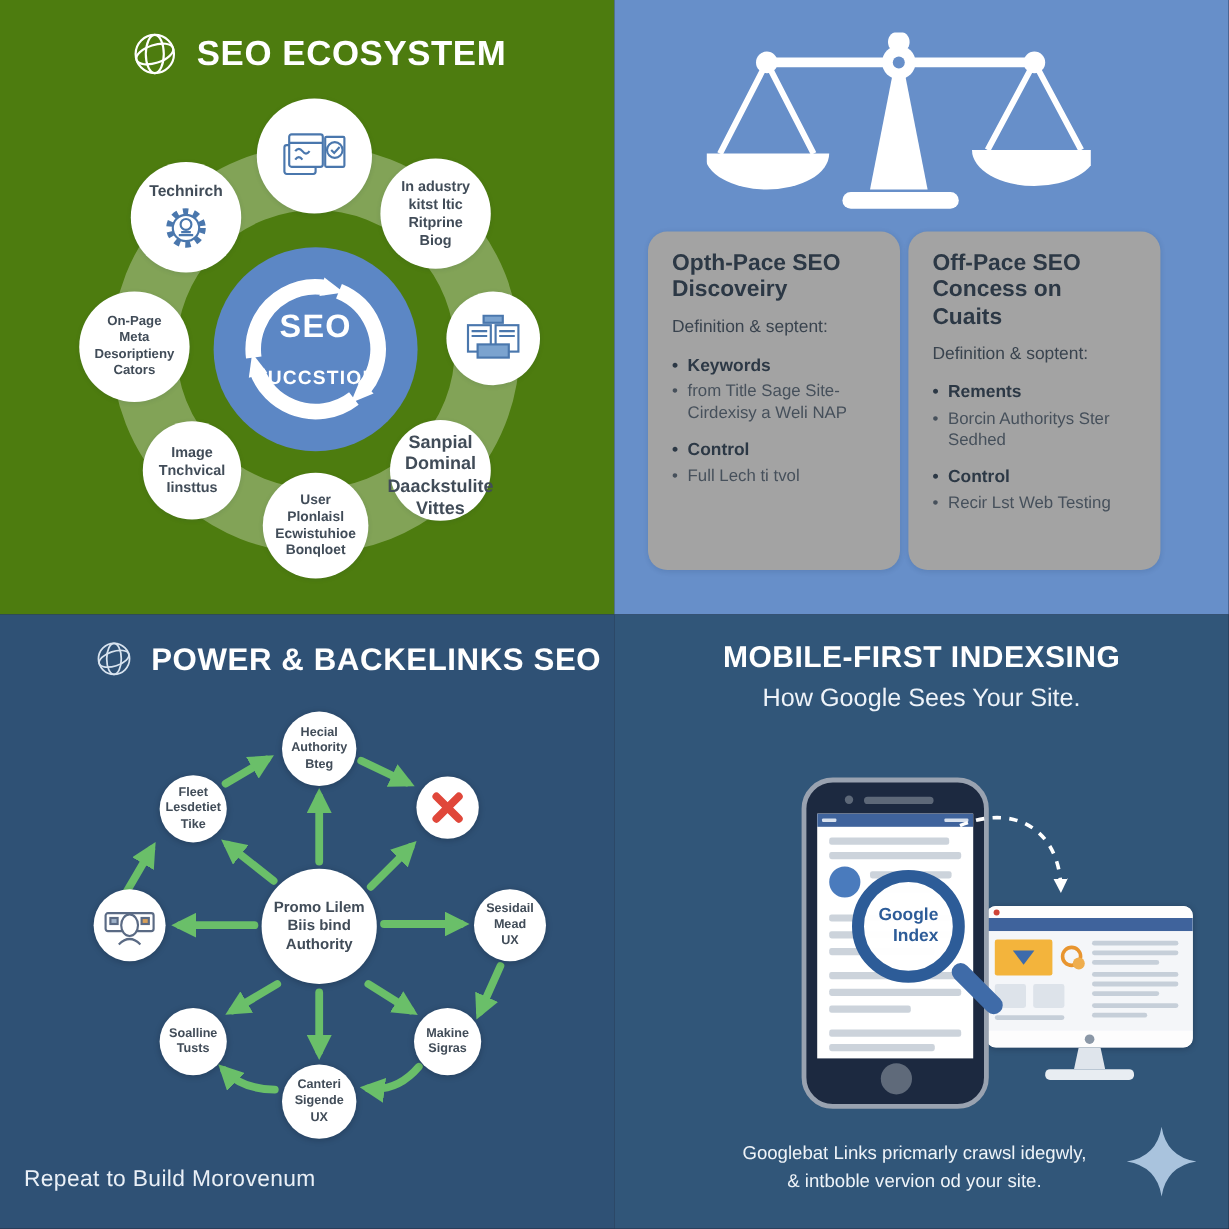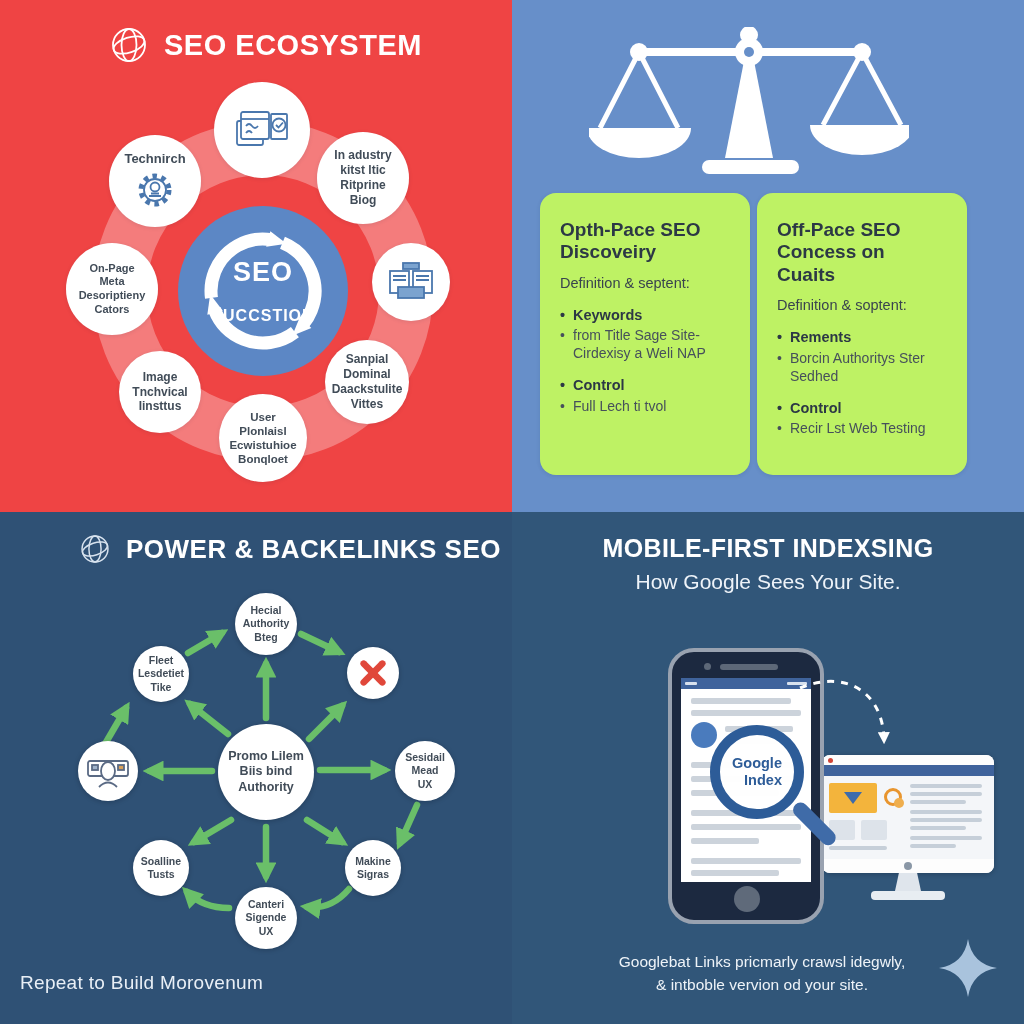--- a/index.html
+++ b/index.html
@@ -1,19 +1,19 @@
 <!DOCTYPE html>
 <html><head>
 <meta charset="utf-8">
 <style>
   html,body{margin:0;padding:0;background:#223;}
   .canvas{position:relative;width:1024px;height:1024px;overflow:hidden;
           font-family:"Liberation Sans",sans-serif;}
   .q{position:absolute;width:512px;height:512px;}
-  #q-tl{left:0;top:0;background:#ef4444;}
+  #q-tl{left:0;top:0;background:#4d7c0f;}
   #q-tr{left:512px;top:0;background:#678fc9;}
   #q-bl{left:0;top:512px;background:#2f5175;}
   #q-br{left:512px;top:512px;background:#315679;}
 
   .hdr{position:absolute;display:flex;align-items:center;gap:14px;color:#fff;}
   .hdr .t{font-weight:bold;letter-spacing:.5px;white-space:nowrap;}
 
   
   .big-ring{position:absolute;left:93px;top:121px;width:232px;height:232px;border-radius:50%;
             border:54px solid rgba(255,255,255,.30);}
@@ -23,22 +23,22 @@
              justify-content:center;color:#fff;font-weight:bold;letter-spacing:1px;}
   .core-text .l1{font-size:27px;}
   .core-text .l2{font-size:16px;margin-top:19px;}
 
   .cnode{position:absolute;background:#fff;border-radius:50%;display:flex;flex-direction:column;
          align-items:center;justify-content:center;text-align:center;color:#414c58;
          font-weight:bold;white-space:pre-line;line-height:1.24;
          box-shadow:0 1px 4px rgba(20,40,70,.10);}
 
   
-  .card{position:absolute;width:210px;height:282px;background:#bef264;border-radius:16px;
-        box-shadow:0 1px 4px rgba(20,40,70,.12);padding:26px 20px;box-sizing:border-box;
+  .card{position:absolute;width:210px;height:282px;background:#a3a3a3;border-radius:16px;
+        box-shadow:0 1px 4px rgba(20,40,70,.12);padding:16px 20px;box-sizing:border-box;
         color:#2c3845;}
   .card .ct{font-weight:bold;font-size:19px;line-height:1.18;white-space:pre-line;margin:0 0 11px 0;}
   .card .cs{font-size:14.5px;color:#39434e;margin:0 0 15px 0;}
   .bullet{position:relative;padding-left:13px;font-size:14px;color:#46505b;
           white-space:pre-line;line-height:1.28;}
   .bullet::before{content:"\2022";position:absolute;left:0;top:0;}
   .bullet.head{font-weight:bold;color:#2c3845;margin-bottom:3px;font-size:14.5px;}
   .bullet.sub{margin-bottom:13px;}
 
   
@@ -177,21 +177,21 @@
         </g>
       </svg>
     </div>
 
     <div class="cnode" style="left:119px;top:351px;width:82px;height:82px;font-size:12px;">
       <span>Image
 Tnchvical
 Iinsttus</span>
     </div>
 
-    <div class="cnode" style="left:325px;top:340px;width:84px;height:84px;font-size:12px;">
+    <div class="cnode" style="left:325px;top:350px;width:84px;height:84px;font-size:15px;justify-content:flex-end;">
       <span>Sanpial
 Dominal
 Daackstulite
 Vittes</span>
     </div>
 
     <div class="cnode" style="left:219px;top:394px;width:88px;height:88px;font-size:11.5px;">
       <span>User
 Plonlaisl
 Ecwistuhioe

